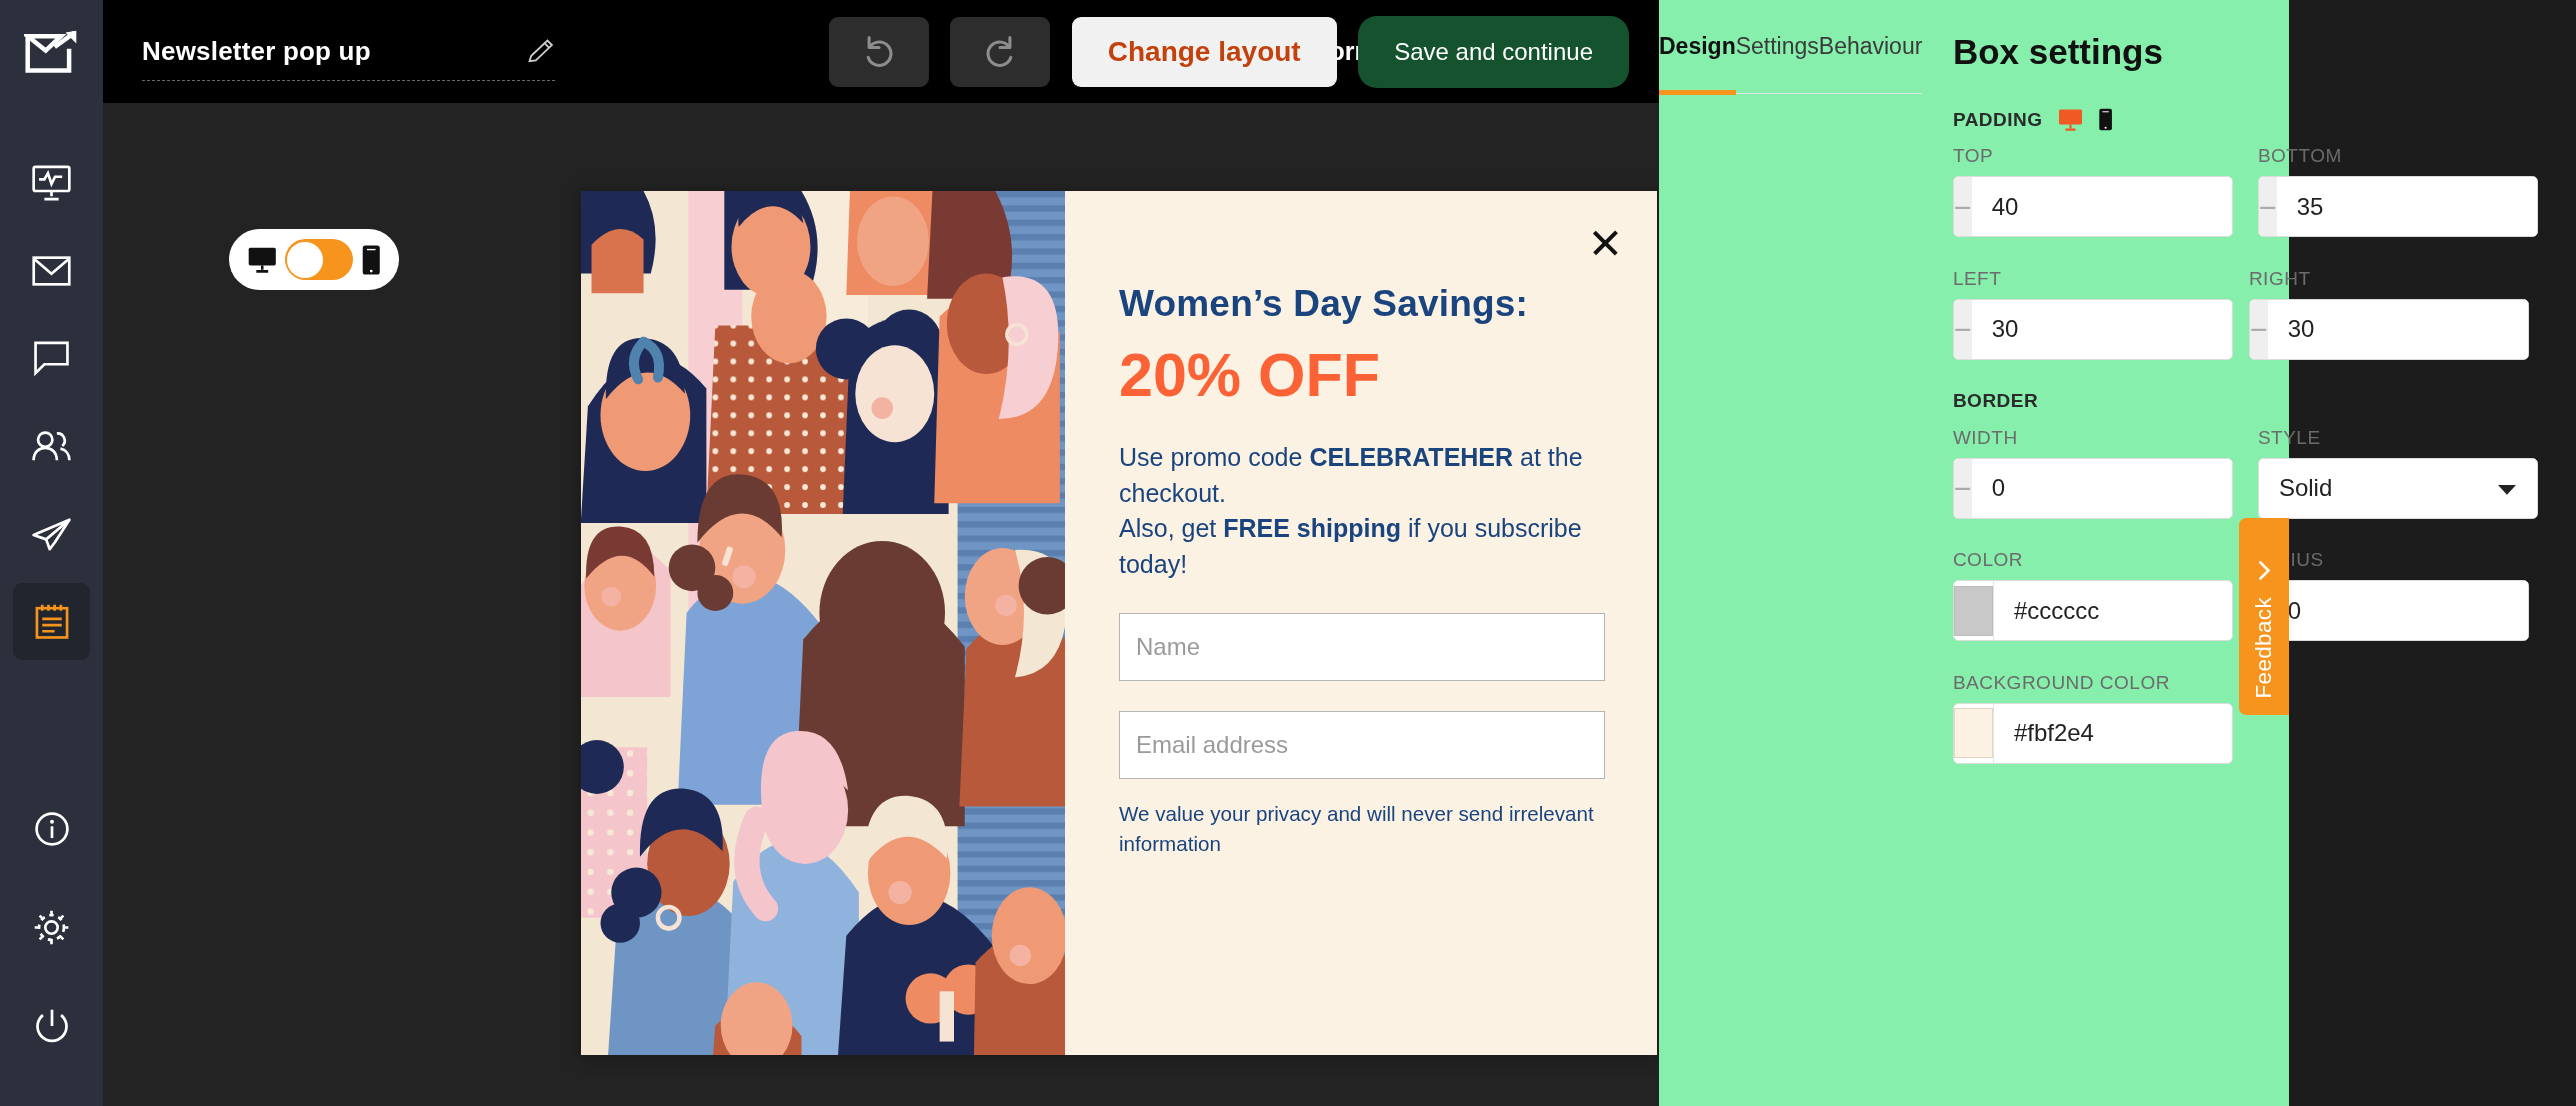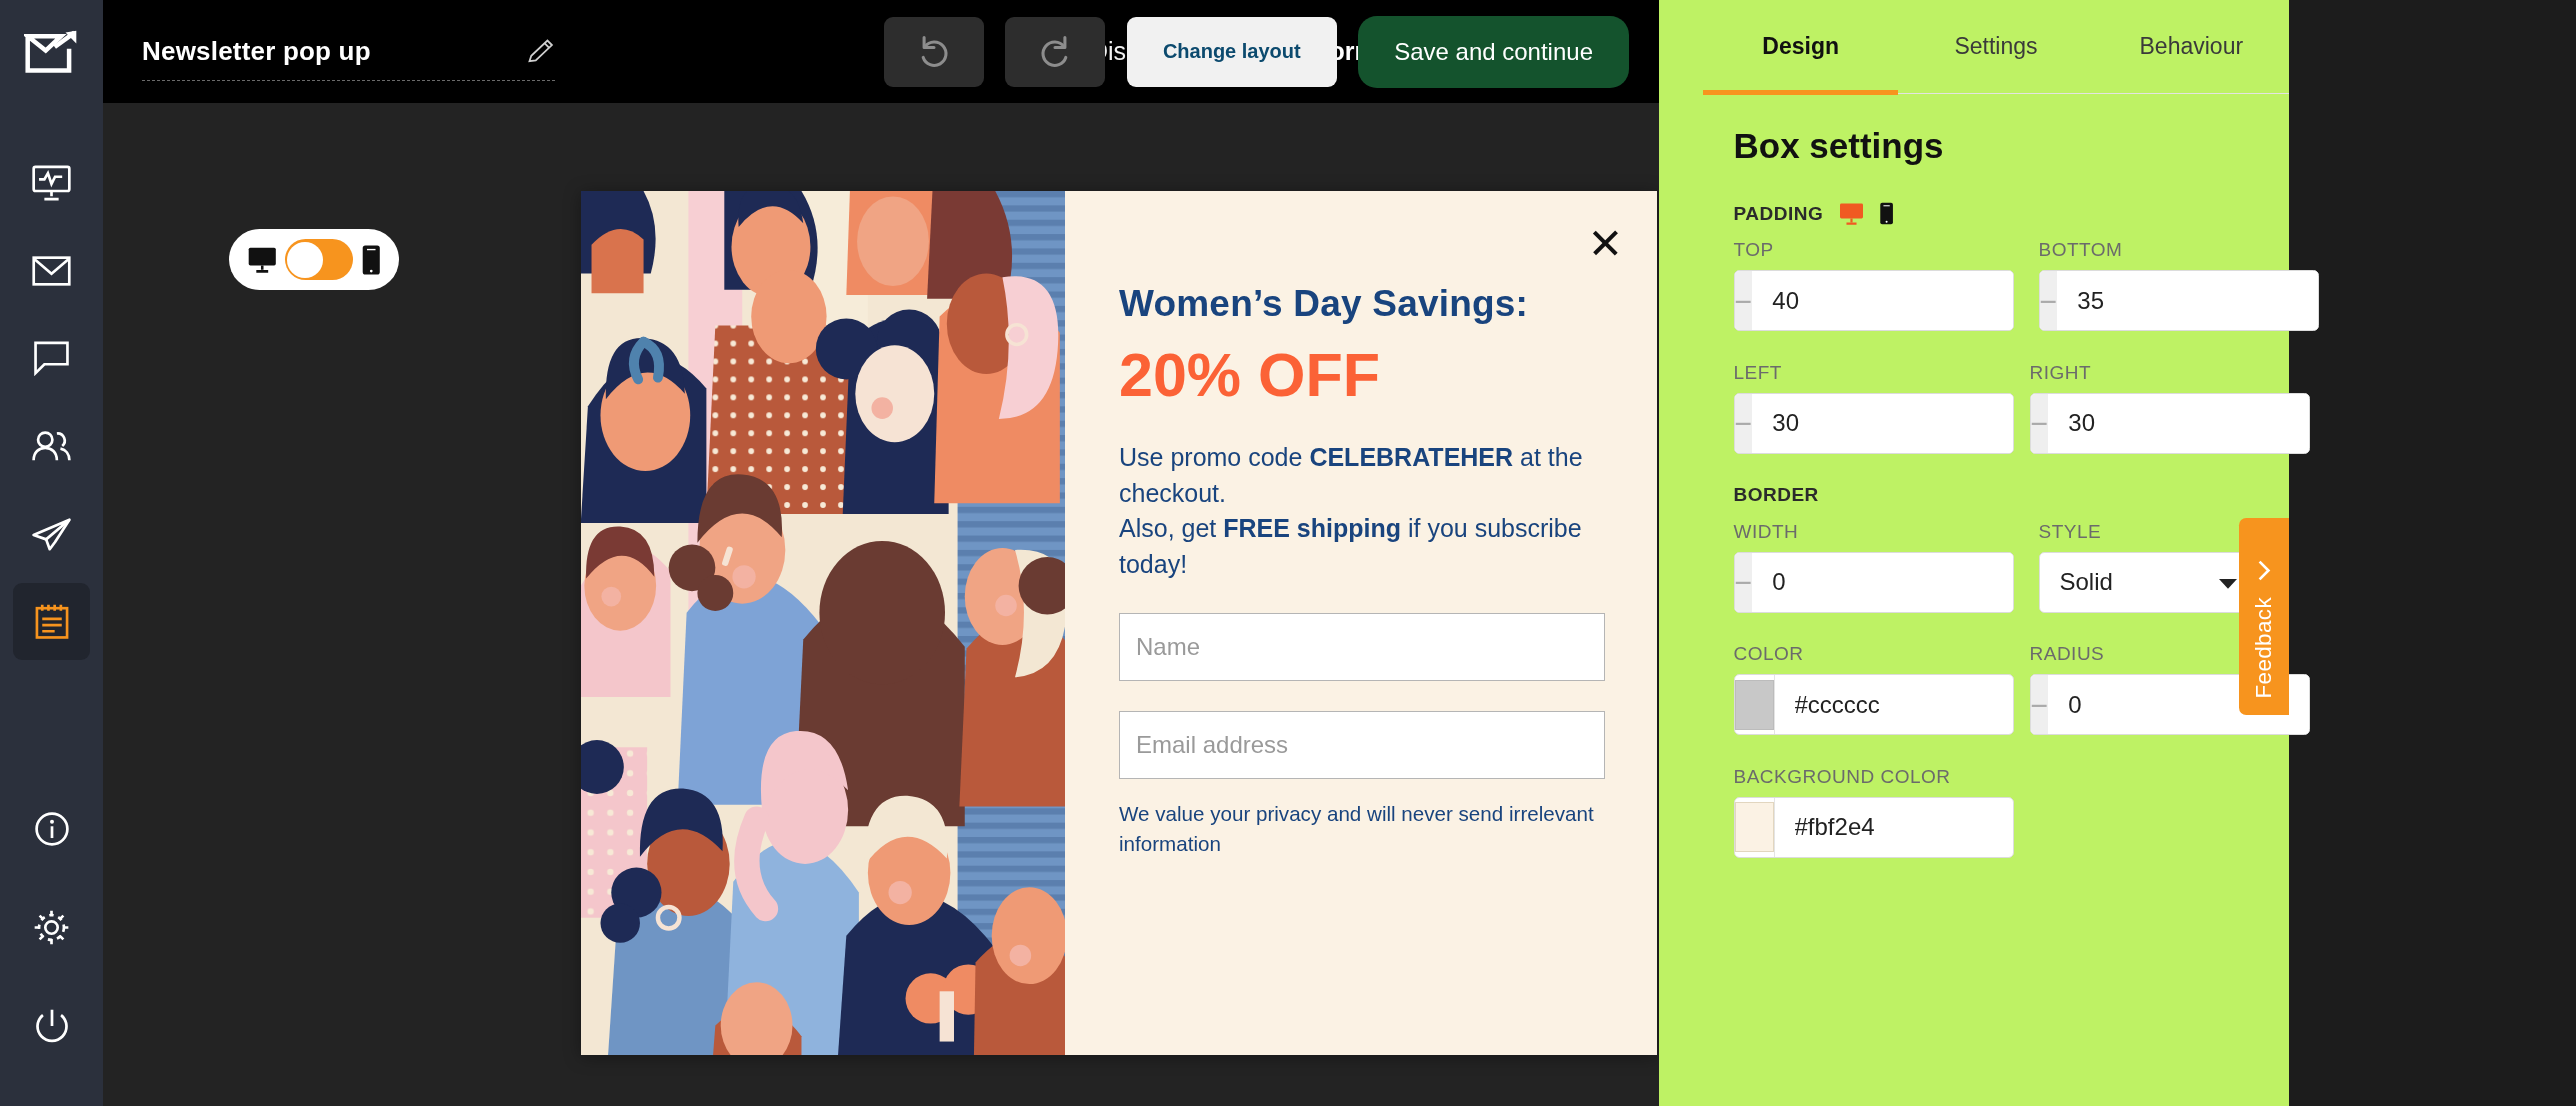--- a/index.html
+++ b/index.html
@@ -66,21 +66,21 @@
     position: absolute; right: 30px; top: 0; height: 103px;
     display: flex; align-items: center; gap: 21.5px;
   }
   .icon-btn {
     width: 100px; height: 70px; background: #2d2d2d; border-radius: 9px;
     display: flex; align-items: center; justify-content: center; cursor: pointer;
   }
   .btn-light {
     height: 70px; padding: 0 36px; background: #f1f1f1; border-radius: 9px;
     display: flex; align-items: center; justify-content: center;
-    color: #0c4a6e; font-size: 20px; font-weight: bold; cursor: pointer;
+    color: #c2410c; font-size: 28px; font-weight: bold; cursor: pointer;
     white-space: nowrap;
   }
   .btn-orange {
     height: 72px; padding: 0 36px; background: #14532d; border-radius: 19px;
     display: flex; align-items: center; justify-content: center;
     color: #fff; font-size: 24px; font-weight: normal; cursor: pointer;
     white-space: nowrap;
   }
 
   
@@ -145,22 +145,22 @@
   .fld input::placeholder { color: #9a9a9a; }
   .sub-btn {
     width: 486px; height: 68px; background: #fb6236; margin-top: 30.5px;
     display: flex; align-items: center; justify-content: center;
     color: #fff; font-size: 28px; font-weight: bold; cursor: pointer;
   }
   .pp-fine { color: #19447e; font-size: 20.6px; line-height: 1.45; margin-top: 20px; }
 
   
   .rpanel {
-    width: 630px; flex: 0 0 630px; height: 1107px; background: #bef264;
-    display: flex; flex-direction: column; position: relative; z-index: 4; padding-left: 44px;
+    width: 630px; flex: 0 0 630px; height: 1107px; background: #86efac;
+    display: flex; flex-direction: row; position: relative; z-index: 4;
   }
   .rtabs { height: 94px; display: flex; border-bottom: 1.8px solid #e3e3e3; }
   .rtab {
     flex: 1; display: flex; align-items: center; justify-content: center;
     font-size: 23px; color: #3a3a3a; cursor: pointer; position: relative;
   }
   .rtab.active { font-weight: bold; color: #111; }
   .rtab.active:after {
     content: ""; position: absolute; bottom: -1.8px; left: 0; right: 0;
     height: 4.5px; background: #f7941e;

